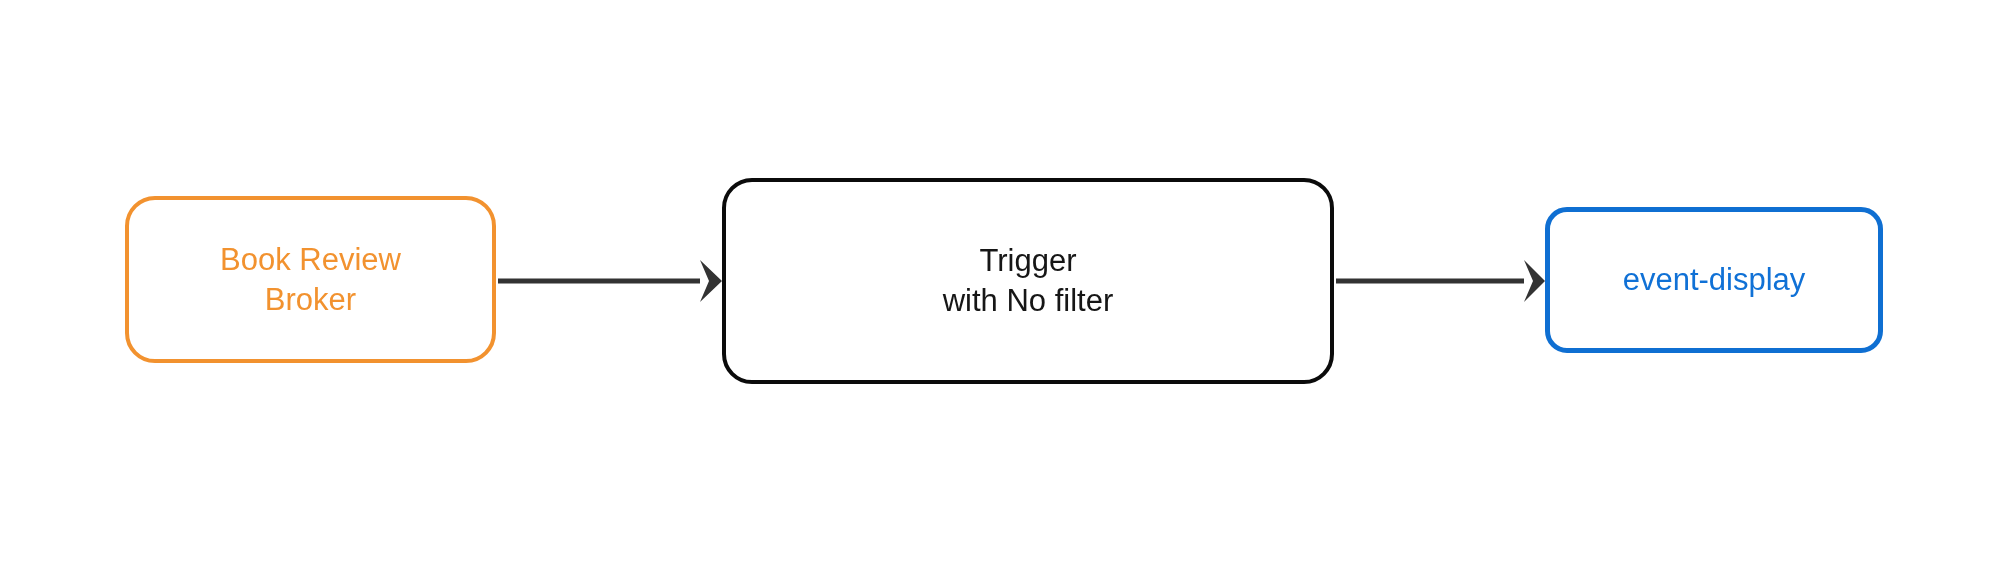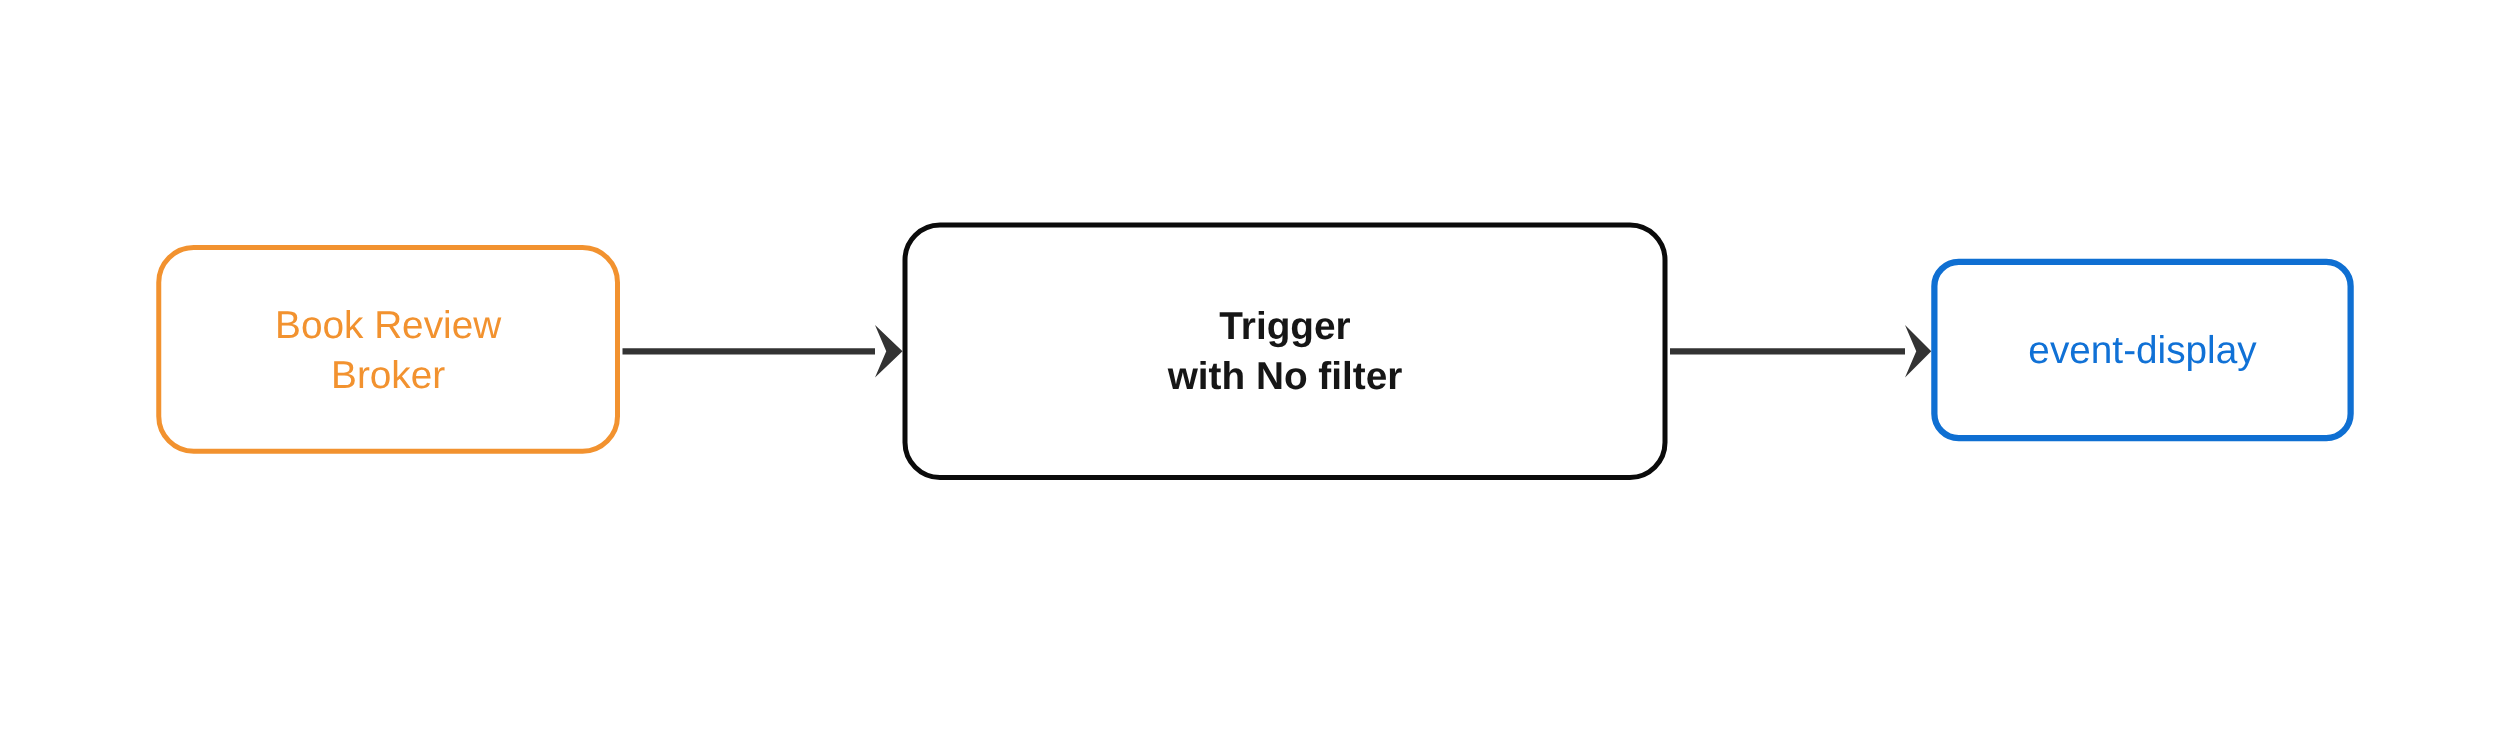--- a/index.html
+++ b/index.html
@@ -45,21 +45,20 @@
   
   #node-trigger {
     left: 722px;
     top: 178px;
     width: 612px;
     height: 206px;
     border: 4.5px solid #0b0b0b;
     border-radius: 30px;
     color: #161616;
     font-size: 31px;
-    font-weight: bold;
   }
   
   #node-sink {
     left: 1545px;
     top: 207px;
     width: 338px;
     height: 146px;
     border: 5px solid #0f6fd2;
     border-radius: 22px;
     color: #1071d6;

